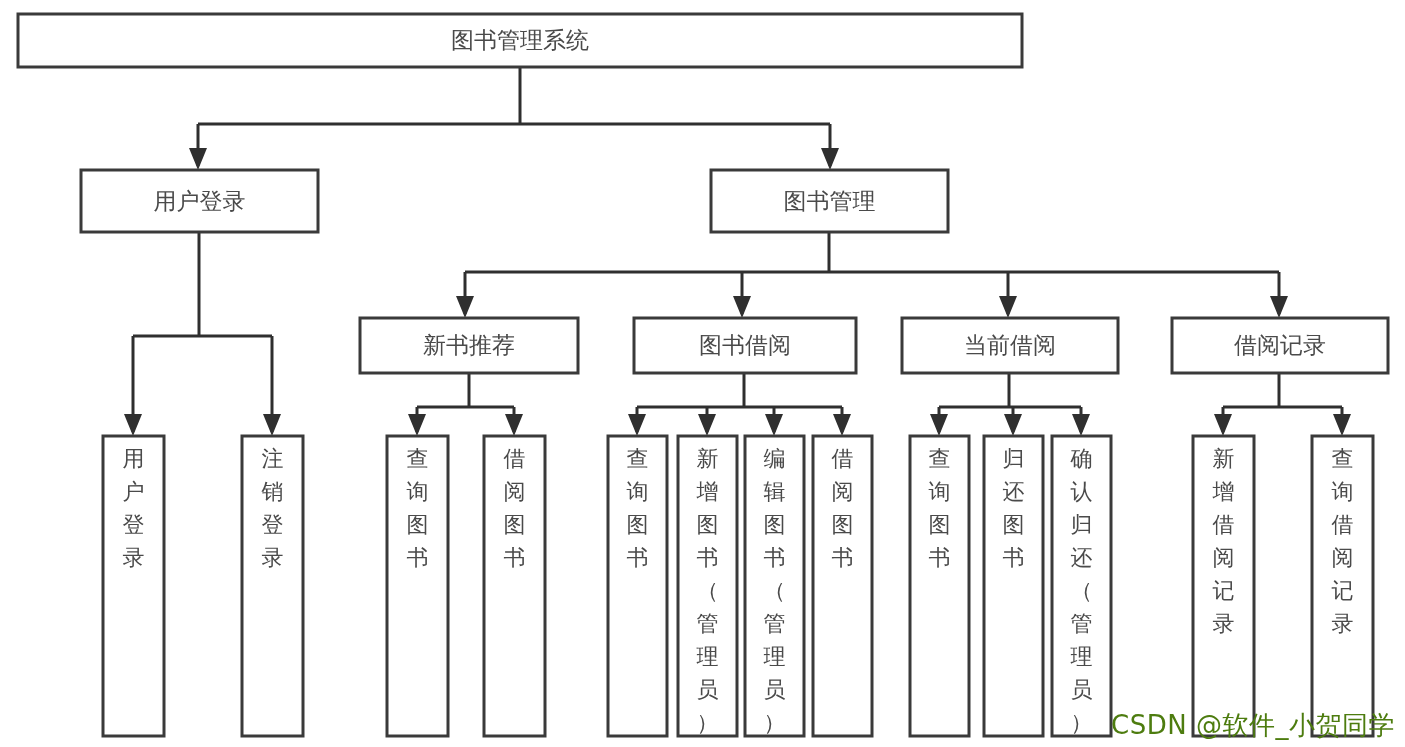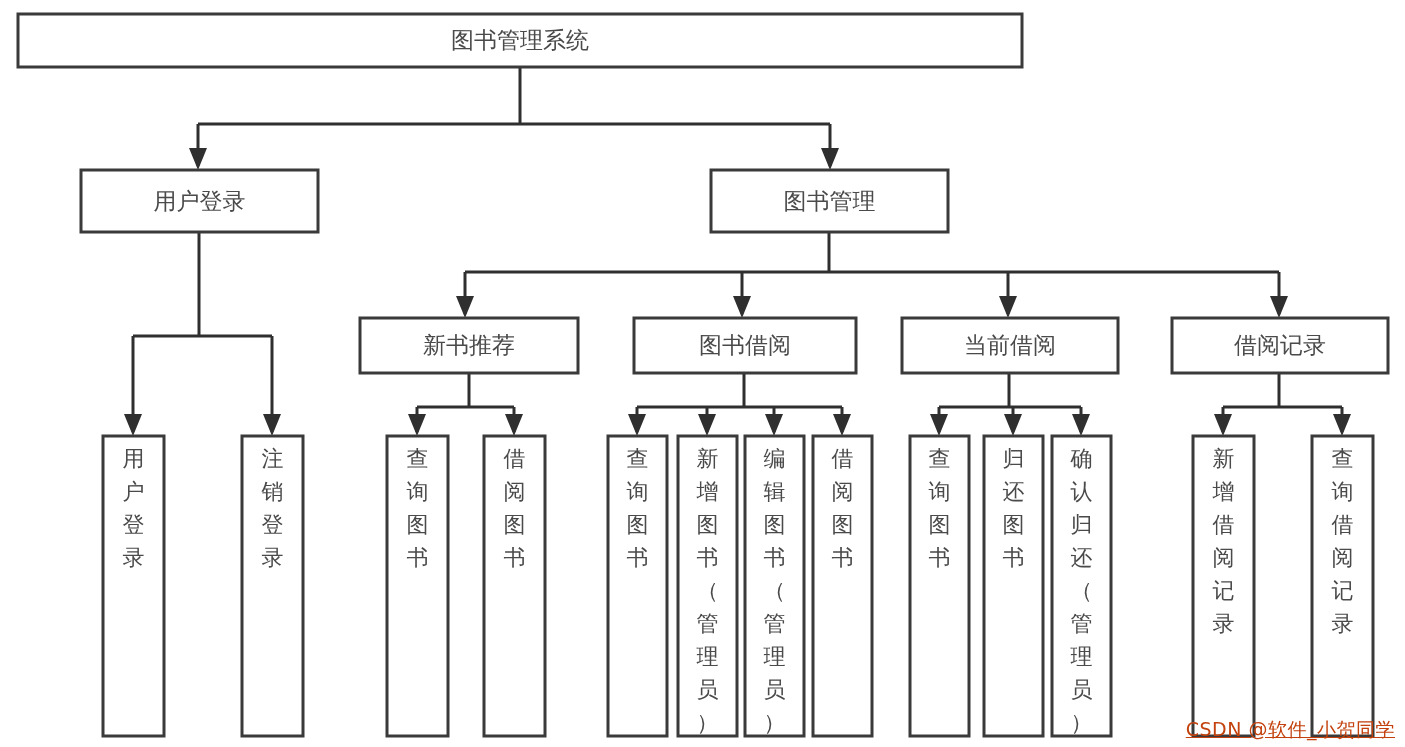--- a/index.html
+++ b/index.html
@@ -19,27 +19,26 @@
     fill:#4a4a4a;
     font-family:"DejaVu Sans","Liberation Sans",sans-serif;
     font-size:23px;
     text-anchor:middle;
     dominant-baseline:middle;
   }
   .node-label.vertical{font-size:22px;}
   .watermark{
     position:absolute;
     right:10px;bottom:4px;
-    color:#c2410c;
-    font-size:19px;
+    color:#4d7c0f;
+    font-size:26px;
     font-family:"DejaVu Sans","Liberation Sans",sans-serif;
     letter-spacing:.5px;
     white-space:nowrap;
     pointer-events:none;
-    text-decoration:underline;
   }
 </style>
 </head>
 <body>
 
 <div id="diagram-root">
   <svg class="diagram" viewBox="0 0 1405 747" xmlns="http://www.w3.org/2000/svg">
     <g id="connector-layer">
         <line x1="520" y1="67" x2="520" y2="124" class="conn"></line>
         <line x1="198" y1="124" x2="830" y2="124" class="conn"></line>

